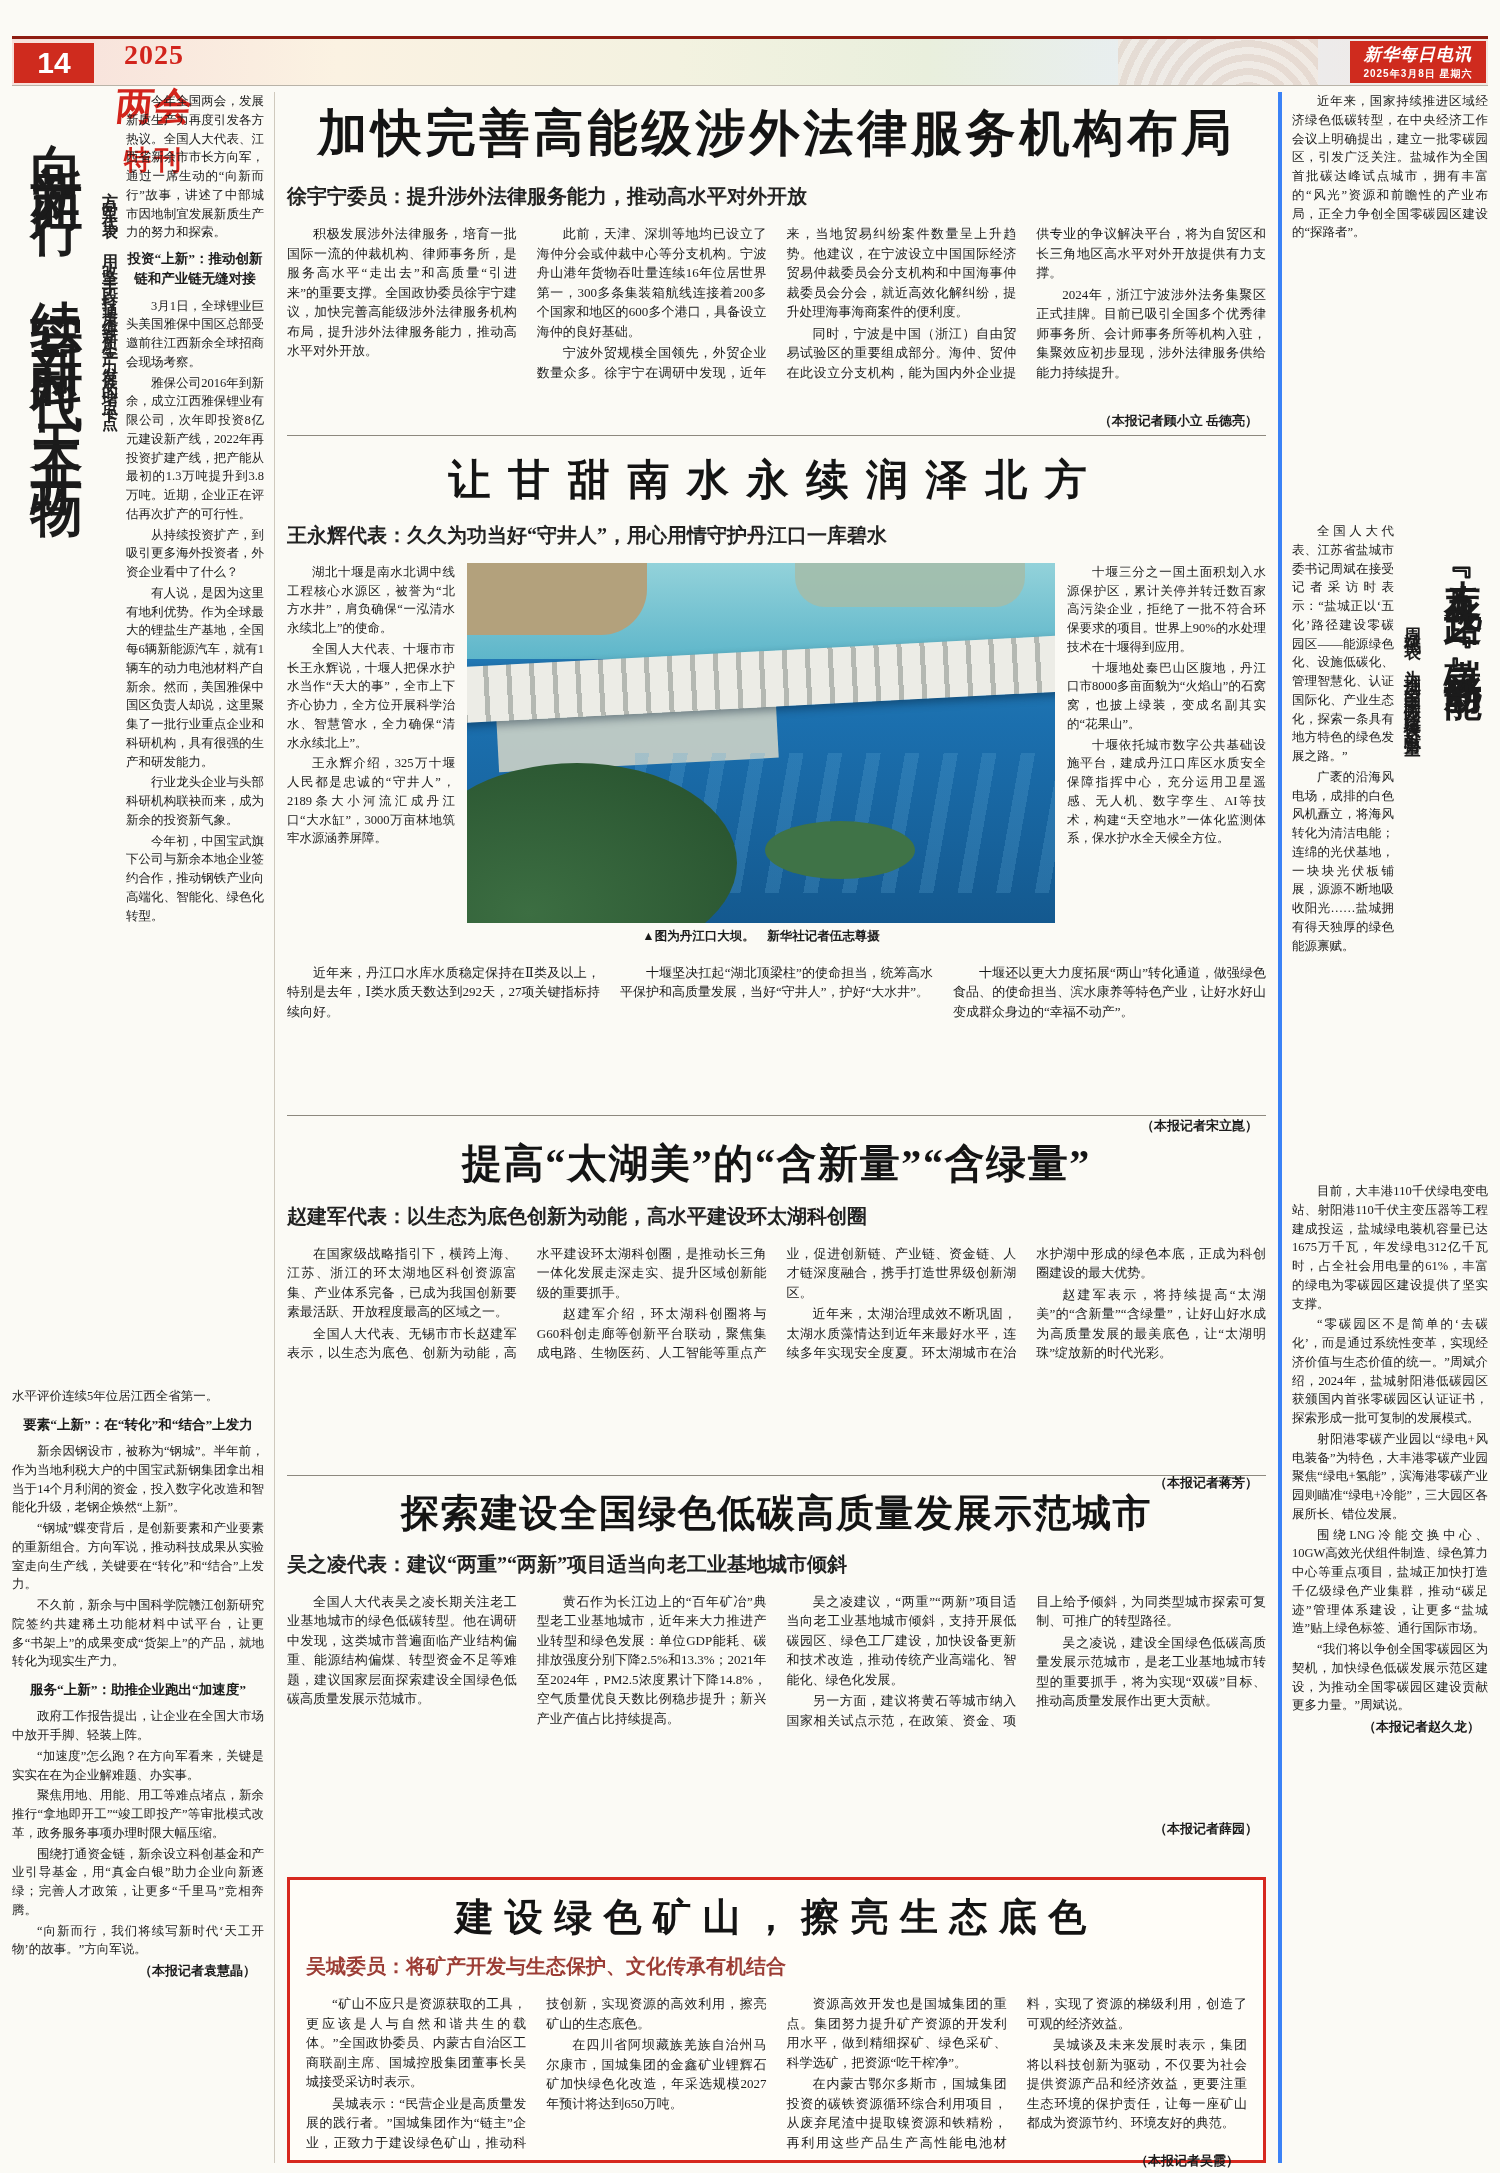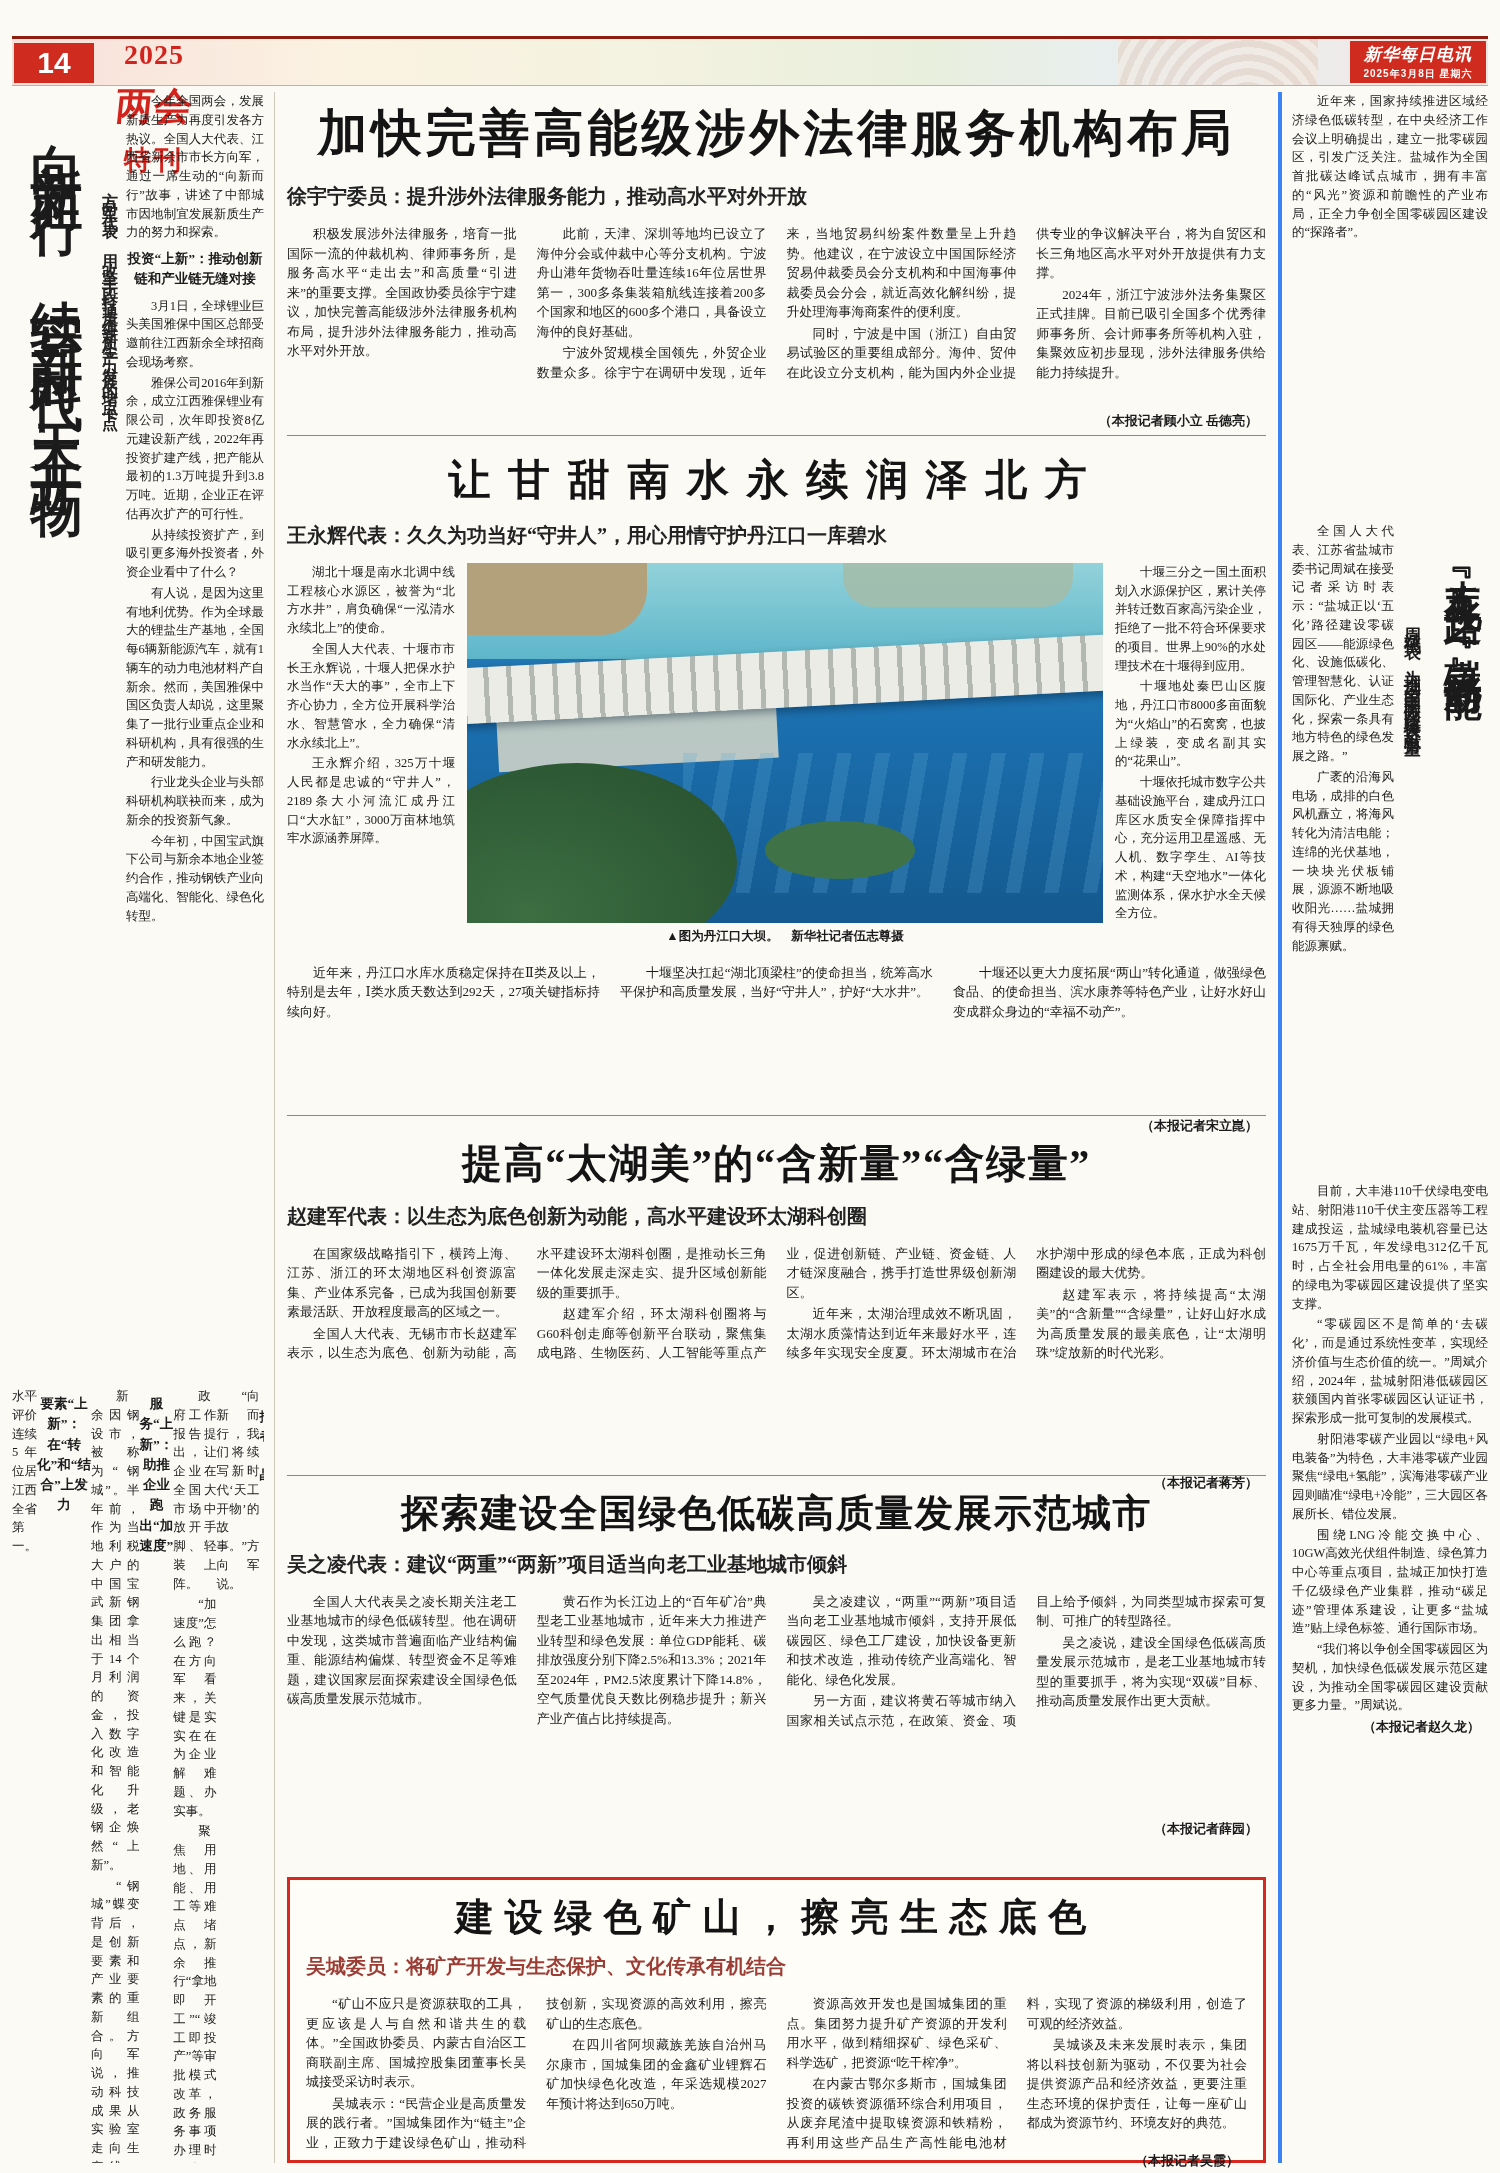--- a/index.html
+++ b/index.html
@@ -32,21 +32,21 @@
   .credit{text-align:right;font-weight:700;font-size:13px;padding-right:8px;}
   .sec-head{font-weight:900;font-size:13.5px;text-align:center;margin:7px 0;}
   .lead-line{font-weight:400;margin:0 0 2px;}
   
   .lr-top{display:flex;height:1295px;overflow:hidden;}
   .v-head-l{writing-mode:vertical-rl;font-size:52px;font-weight:900;letter-spacing:.40em;
             line-height:1.3;width:78px;padding-top:10px;}
   .v-sub-l{writing-mode:vertical-rl;font-size:16px;font-weight:700;letter-spacing:.5em;
            width:30px;padding-top:86px;color:#222;}
   .lr-topbody{flex:1;padding-left:6px;}
-  .lr-bottom{height:776px;overflow:hidden;display:flex;flex-direction:row;}
+  .lr-bottom{height:776px;overflow:hidden;display:flex;flex-direction:column;}
   
   .rr-top{height:430px;}
   .rr-mid{display:flex;height:660px;overflow:hidden;}
   .rr-midbody{flex:1;}
   .v-sub-r{writing-mode:vertical-rl;font-size:17px;font-weight:700;letter-spacing:.30em;width:30px;padding-top:92px;}
   .v-head-r{writing-mode:vertical-rl;font-size:38px;font-weight:900;letter-spacing:.12em;width:64px;padding-top:28px;}
   .rr-bottom{height:981px;overflow:hidden;display:flex;flex-direction:column;}
   
   .article{position:relative;box-sizing:border-box;}
   .art-law{height:390px;}
@@ -65,21 +65,21 @@
   .cols-4{column-count:4;column-gap:20px;}
   .cols-3{column-count:3;column-gap:20px;}
   .law-body{height:188px;font-size:13px;}
   .taihu-body{height:230px;font-size:13px;}
   .city-body{height:228px;font-size:13px;}
   .mine-body{height:158px;font-size:13px;}
   
   .media-row{display:flex;gap:12px;height:392px;overflow:hidden;margin-bottom:8px;}
   .w-left{width:168px;}
   .w-right{flex:1;}
-  .photo-wrap{width:636px;flex:none;}
+  .photo-wrap{width:588px;flex:none;}
   .photo{position:relative;height:360px;background:linear-gradient(180deg,#2b86bd 0%,#1b6fae 45%,#14598f 100%);overflow:hidden;}
   .photo div{position:absolute;}
   .ph-shallow{top:0;left:0;right:0;height:96px;background:linear-gradient(180deg,#93d2da,#5eb6ca);}
   .ph-land{top:0;left:0;width:180px;height:72px;background:#b3a17c;border-radius:0 0 46px 0;}
   .ph-land2{top:0;right:30px;width:230px;height:44px;background:#a4bca8;opacity:.85;border-radius:0 0 30px 30px;}
   .ph-dam{top:88px;left:-24px;width:110%;height:56px;transform:rotate(-3deg);
           background:repeating-linear-gradient(90deg,#ecece6 0 18px,#b4b8b2 18px 23px);
           box-shadow:0 4px 8px rgba(0,20,40,.4);}
   .ph-apron{top:128px;left:30px;width:280px;height:74px;transform:rotate(-3deg);background:#ccd1c6;opacity:.9;}
   .ph-hill{bottom:-40px;left:-50px;width:320px;height:200px;border-radius:50%;

